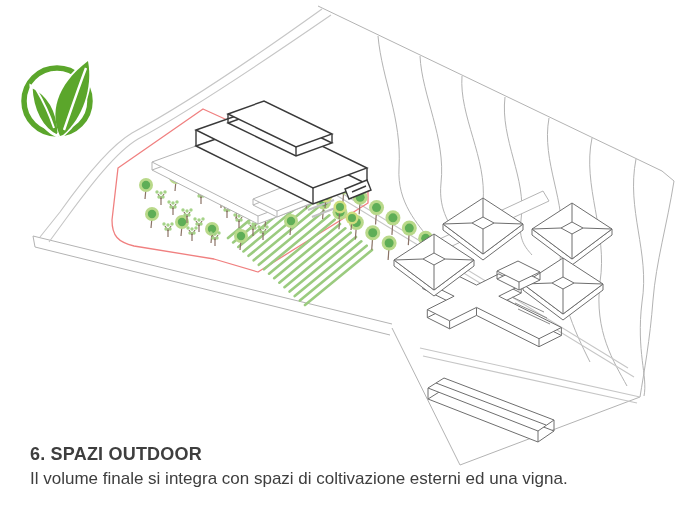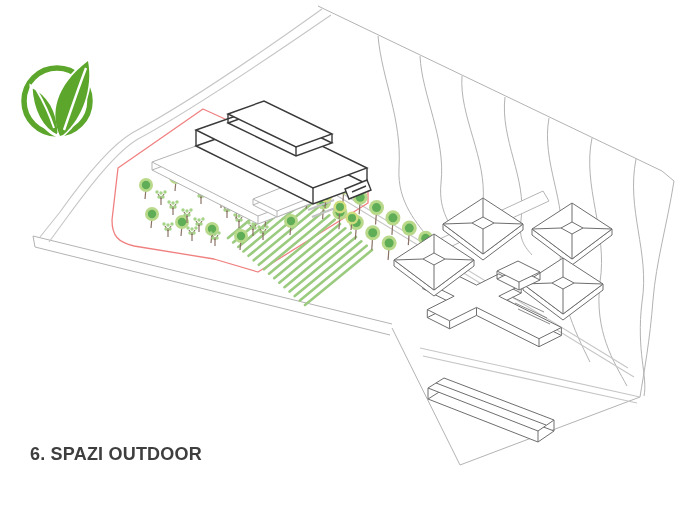--- a/index.html
+++ b/index.html
@@ -382,14 +382,15 @@
         <line x1="444" y1="378" x2="444" y2="389" class="f-mid"></line>
         <line x1="554" y1="420" x2="554" y2="431" class="f-mid"></line>
         <line x1="538" y1="431" x2="538" y2="442" class="f-mid"></line>
         <polygon points="428,388 444,378 554,420 538,431" class="f-mid"></polygon>
         <line x1="436" y1="383" x2="546" y2="425" class="s-mid"></line>
       </g>
   </svg>
 
   <div class="caption">
     <h1>6. SPAZI OUTDOOR</h1>
+    <p>Il volume finale si integra con spazi di coltivazione esterni ed una vigna.</p>
   </div>
 </div>
 
 </body></html>

